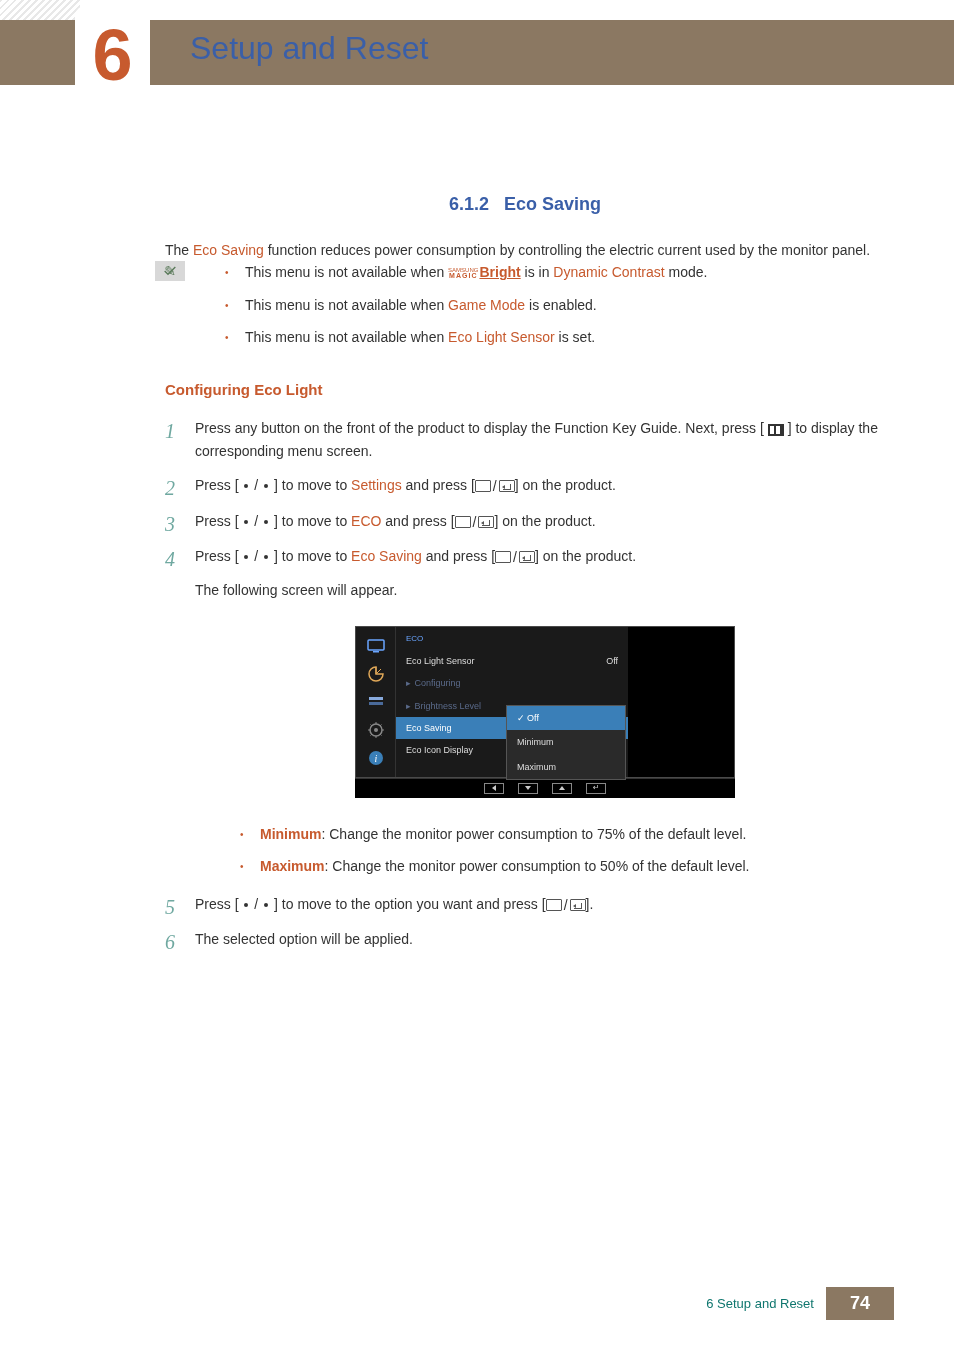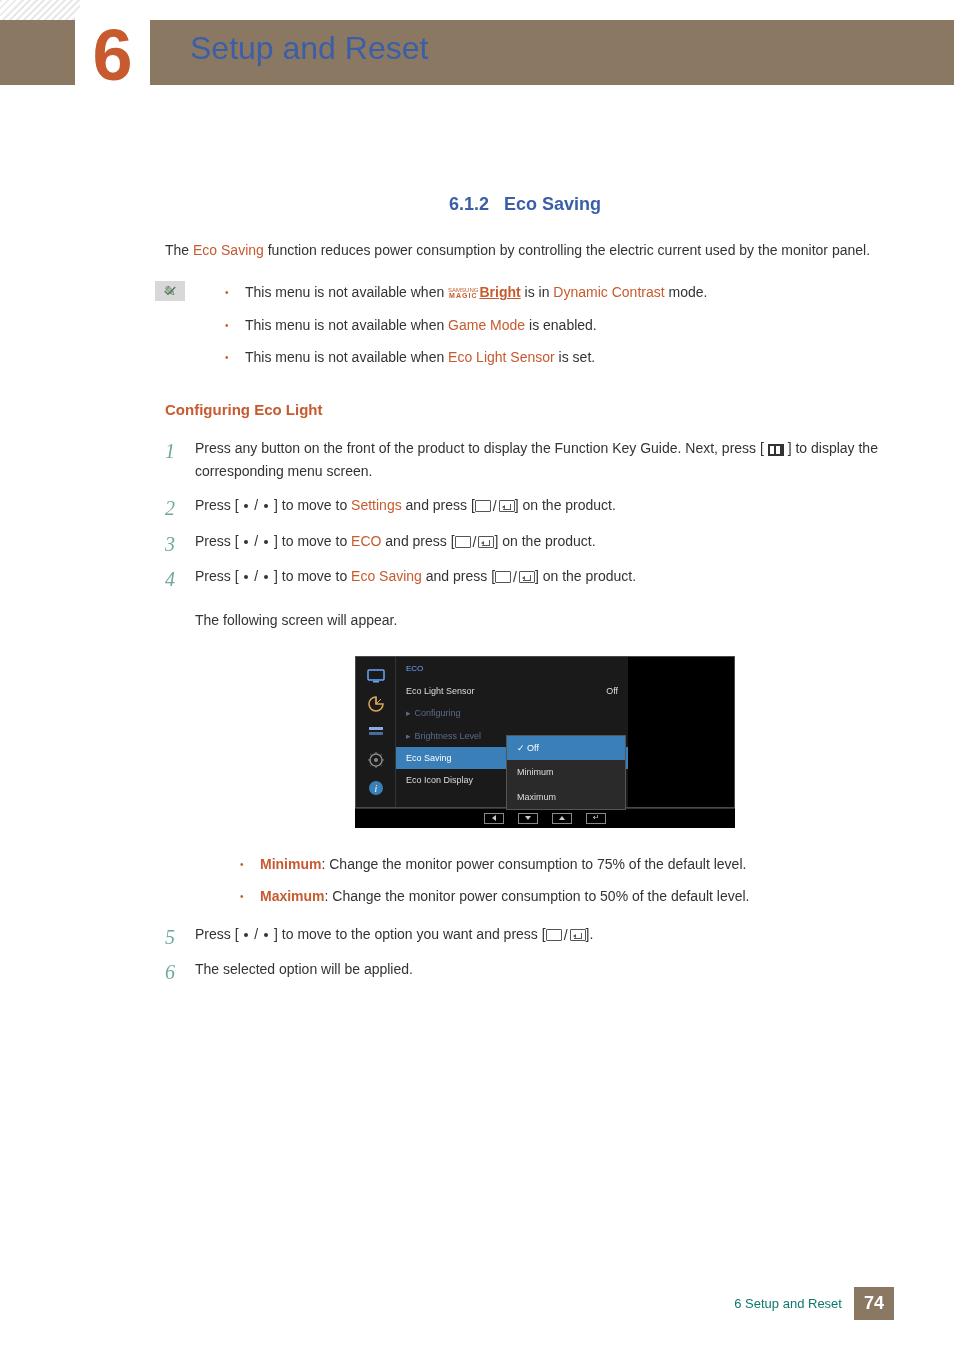--- a/index.html
+++ b/index.html
@@ -60,21 +60,21 @@
     width: 720px;
     line-height: 1.6;
   }
   .sec-head {
     color: #3a5fa8;
     font-size: 18px;
     font-weight: bold;
     margin-bottom: 20px;
     text-align: center;
   }
-  .intro { margin-bottom: 20px; }
+  .intro { }
   .orange { color: #c75a2e; }
   .note-block {
     position: relative;
     padding-left: 60px;
     margin-bottom: 30px;
   }
   .note-icon {
     position: absolute;
     left: -10px;
     top: 0;
@@ -212,21 +212,21 @@
     right:60px;
     display:flex;
     align-items:center;
     gap:12px;
     font-size:13px;
   }
   .footer .ft-text{color:#0f766e;}
   .footer .ft-page{
     background:#8b7862;
     color:#fff;
-    padding:6px 10px;
+    padding:6px 24px;
     font-size:18px;
     font-weight:bold;
   }
 </style>
 </head>
 <body>
 
 <div class="diag"></div>
 <div class="top-band"></div>
 <div class="chapter-badge">
@@ -279,21 +279,21 @@
       <span>Press any button on the front of the product to display the Function Key Guide. Next, press [ </span><span class="menu-icon"></span><span> ] to display the corresponding menu screen.</span>
     </li>
     <li>
       <span>Press [ </span><span class="dot"></span> / <span class="dot"></span><span> ] to move to </span><span class="orange">Settings</span><span> and press [</span><span class="navpair"><span class="nav-rect"></span>/<span class="nav-rect ret"></span></span><span>] on the product.</span>
     </li>
     <li>
       <span>Press [ </span><span class="dot"></span> / <span class="dot"></span><span> ] to move to </span><span class="orange">ECO</span><span> and press [</span><span class="navpair"><span class="nav-rect"></span>/<span class="nav-rect ret"></span></span><span>] on the product.</span>
     </li>
     <li>
       <span>Press [ </span><span class="dot"></span> / <span class="dot"></span><span> ] to move to </span><span class="orange">Eco Saving</span><span> and press [</span><span class="navpair"><span class="nav-rect"></span>/<span class="nav-rect ret"></span></span><span>] on the product.</span>
-      <div style="margin-top:20px">The following screen will appear.</div>
+      <div style="margin-top:10px">The following screen will appear.</div>
 
       <div class="osd-wrap">
         <div class="osd">
           <div class="osd-left">
             <div class="ic">
                 <svg width="18" height="14" viewBox="0 0 18 14">
                   <rect x="1" y="1" width="16" height="10" rx="1" fill="none" stroke="#6aa5ff" stroke-width="1.5"></rect>
                   <rect x="6" y="12" width="6" height="1.5" fill="#6aa5ff"></rect>
                 </svg>
               </div>

